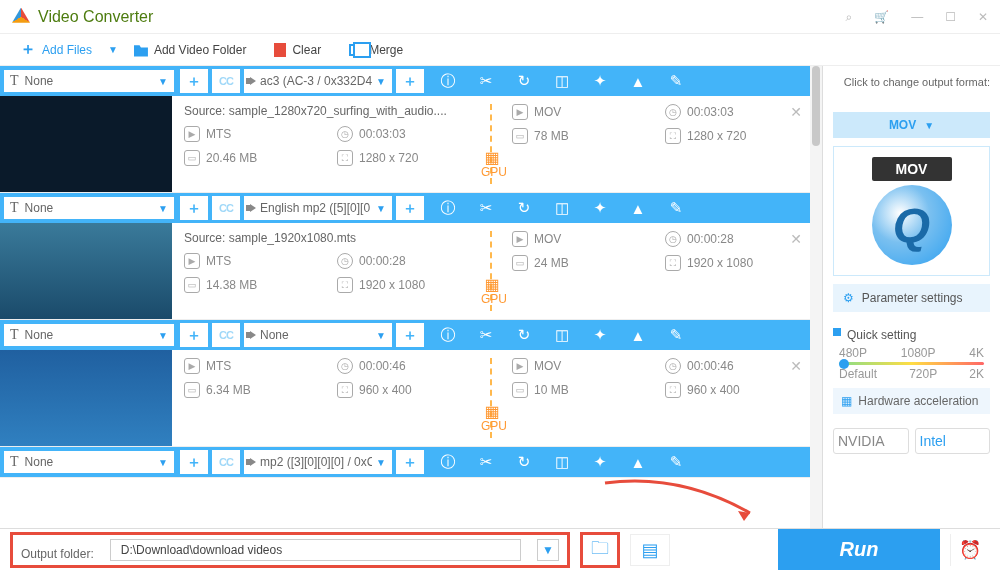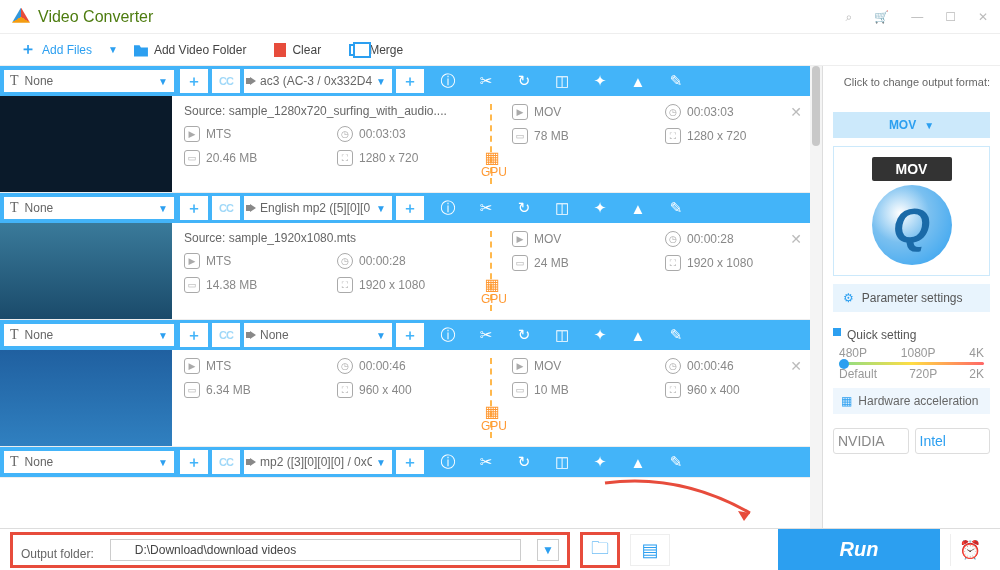--- a/index.html
+++ b/index.html
@@ -63,21 +63,21 @@
 .slider .ticks{display:flex;justify-content:space-between;font-size:9px;color:#999}
 .slider .line{height:3px;background:linear-gradient(90deg,#8d8 0%,#fd4 50%,#f66 100%);margin:2px 0;border-radius:2px;position:relative}
 .slider .knob{position:absolute;left:0;top:-3px;width:10px;height:10px;background:#2c9ff0;border-radius:50%}
 .hwaccel{background:#eef6fd;padding:6px 8px;display:flex;align-items:center;gap:6px;color:#666;margin-top:6px}
 .chips{display:flex;gap:6px;margin-top:6px}
 .chip{flex:1;border:1px solid #ddd;padding:4px;font-size:14px;color:#888;text-align:left;border-radius:3px}
 .chip.intel{color:#2c9ff0}
 .footer{height:42px;border-top:1px solid #ddd;display:flex;align-items:center;padding:0 10px;gap:10px}
 .outbox{border:3px solid #e74c3c;padding:4px 8px;display:flex;align-items:flex-end;gap:16px;flex:0 0 560px}
 .outlabel{color:#666}
-.outinput{flex:1;border:1px solid #ccc;height:22px;padding:0 24px;color:#444}
+.outinput{flex:1;border:1px solid #ccc;height:22px;padding:0 10px;color:#444}
 .outdrop{width:22px;height:22px;border:1px solid #ccc;display:flex;align-items:center;justify-content:center;color:#2c9ff0;cursor:pointer}
 .browse{border:3px solid #e74c3c;width:40px;height:36px;display:flex;align-items:center;justify-content:center;color:#2c9ff0;cursor:pointer;font-size:18px}
 .fbtn{width:40px;height:32px;display:flex;align-items:center;justify-content:center;color:#2c9ff0;cursor:pointer;font-size:18px;border:1px solid #eee}
 .runbtn{width:162px;height:42px;background:#2c9ff0;color:#fff;font-size:20px;font-weight:bold;font-style:italic;display:flex;align-items:center;justify-content:center;cursor:pointer;margin-left:auto}
 .clockbtn{width:40px;height:32px;display:flex;align-items:center;justify-content:center;color:#2c9ff0;font-size:18px;border-left:1px solid #eee;cursor:pointer}
 .arrow{position:absolute;left:600px;top:478px;width:160px;height:50px;pointer-events:none}
 .arrow svg{overflow:visible}
 .spk{display:inline-block;width:0;height:0;border-top:4px solid transparent;border-bottom:4px solid transparent;border-left:6px solid #888;position:relative}
 .spk:before{content:"";position:absolute;left:-10px;top:-3px;width:4px;height:6px;background:#888}
 </style>

